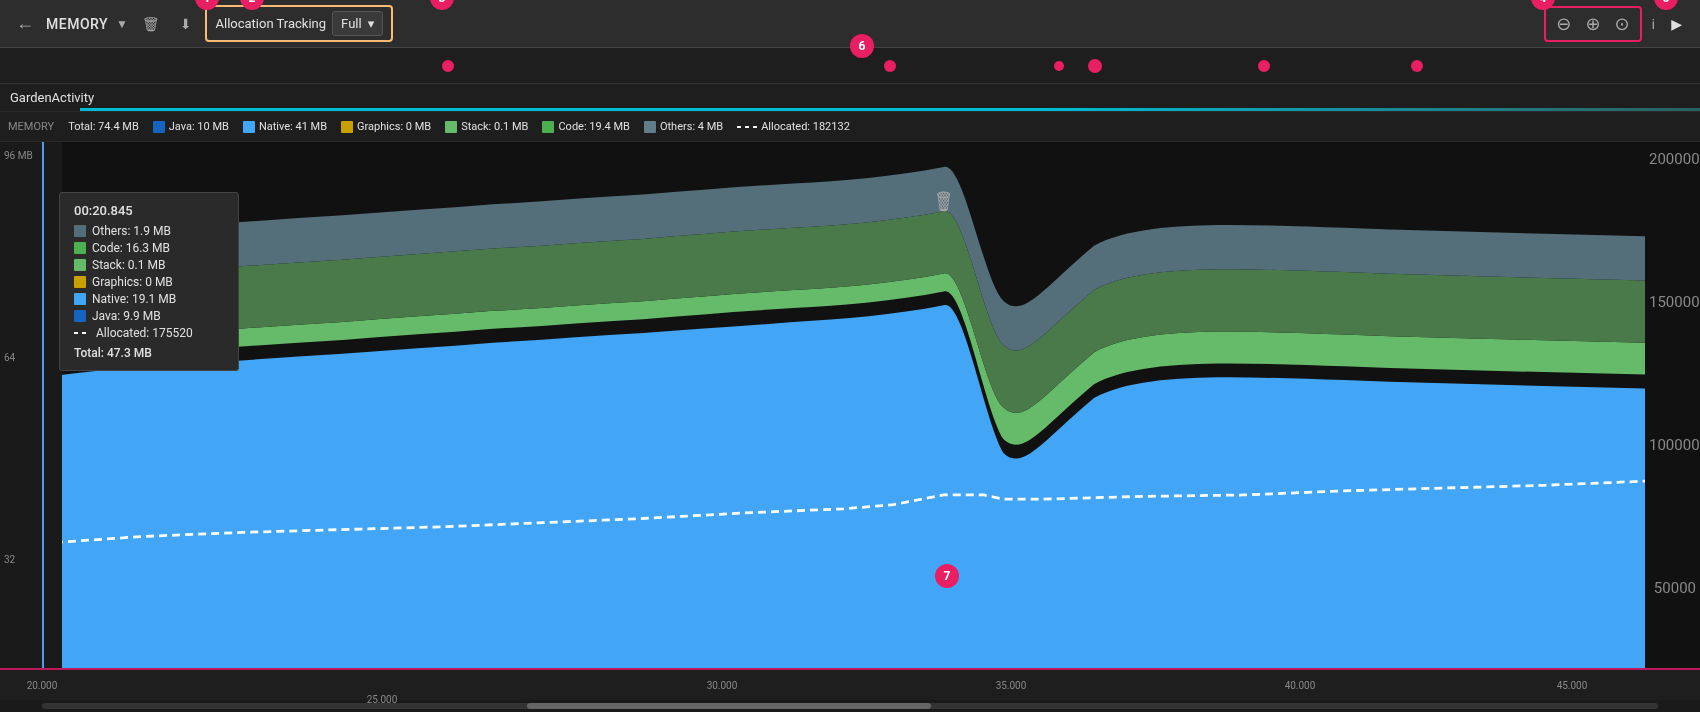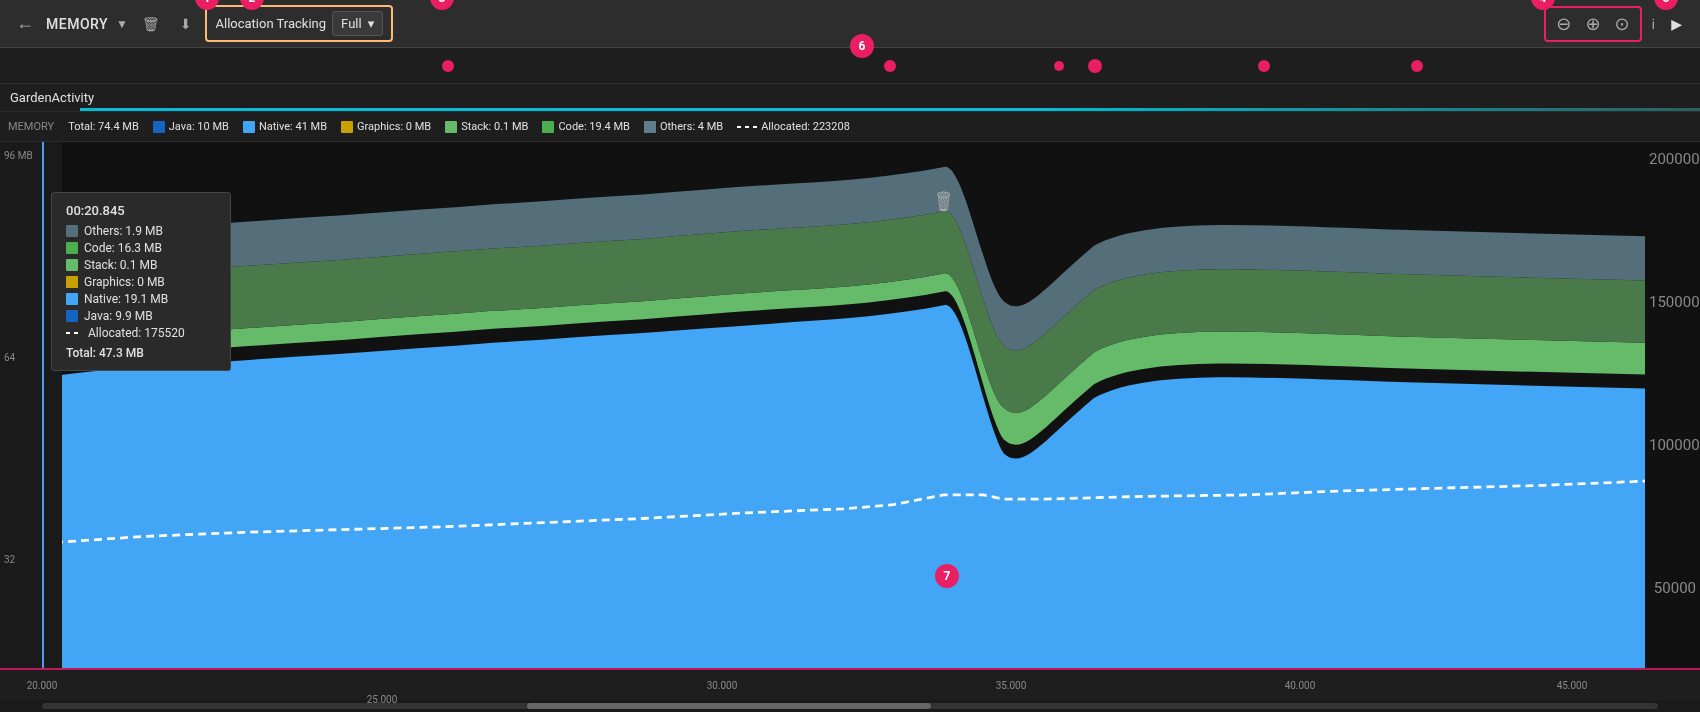--- a/index.html
+++ b/index.html
@@ -192,21 +192,21 @@
       right: 55px;
       top: 0;
       bottom: 0;
       width: calc(100% - 97px);
       height: 100%;
     }
 
     
     .tooltip {
       position: absolute;
-      left: 51px;
+      left: 59px;
       top: 50px;
       background: #2a2a2a;
       border: 1px solid #444;
       border-radius: 3px;
       padding: 10px 14px;
       font-size: 12px;
       color: #e0e0e0;
       z-index: 100;
       min-width: 180px;
     }
@@ -379,21 +379,21 @@
     <div class="legend-item">
       <div class="legend-swatch" style="background:#4caf50;"></div>
       <span>Code: 19.4 MB</span>
     </div>
     <div class="legend-item">
       <div class="legend-swatch" style="background:#607d8b;"></div>
       <span>Others: 4 MB</span>
     </div>
     <div class="legend-allocated legend-item">
       <div class="dashed-line"></div>
-      <span>Allocated: 223208</span>
+      <span>Allocated: 182132</span>
     </div>
   </div>
 
   <div class="chart-area">
 
     <div class="y-axis">
       <span>96 MB</span>
       <span></span>
       <span>64</span>
       <span></span>

